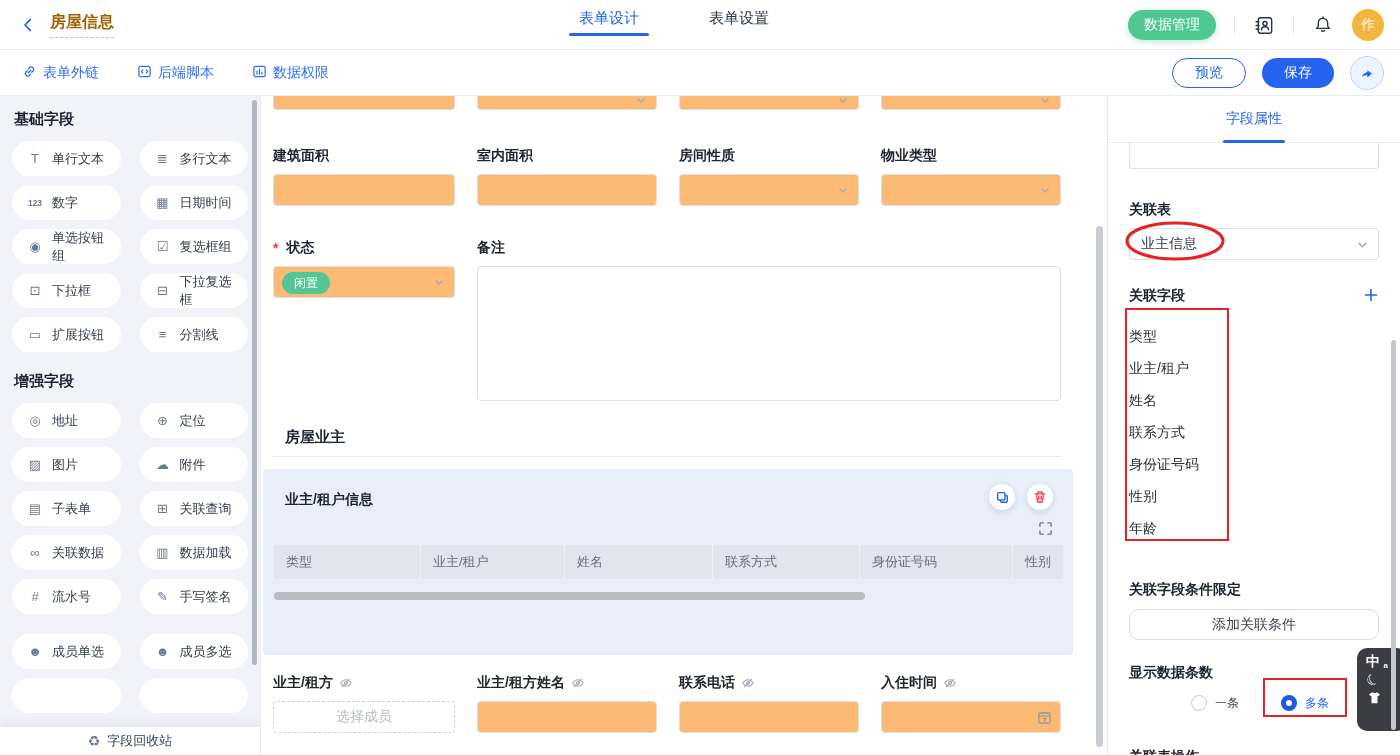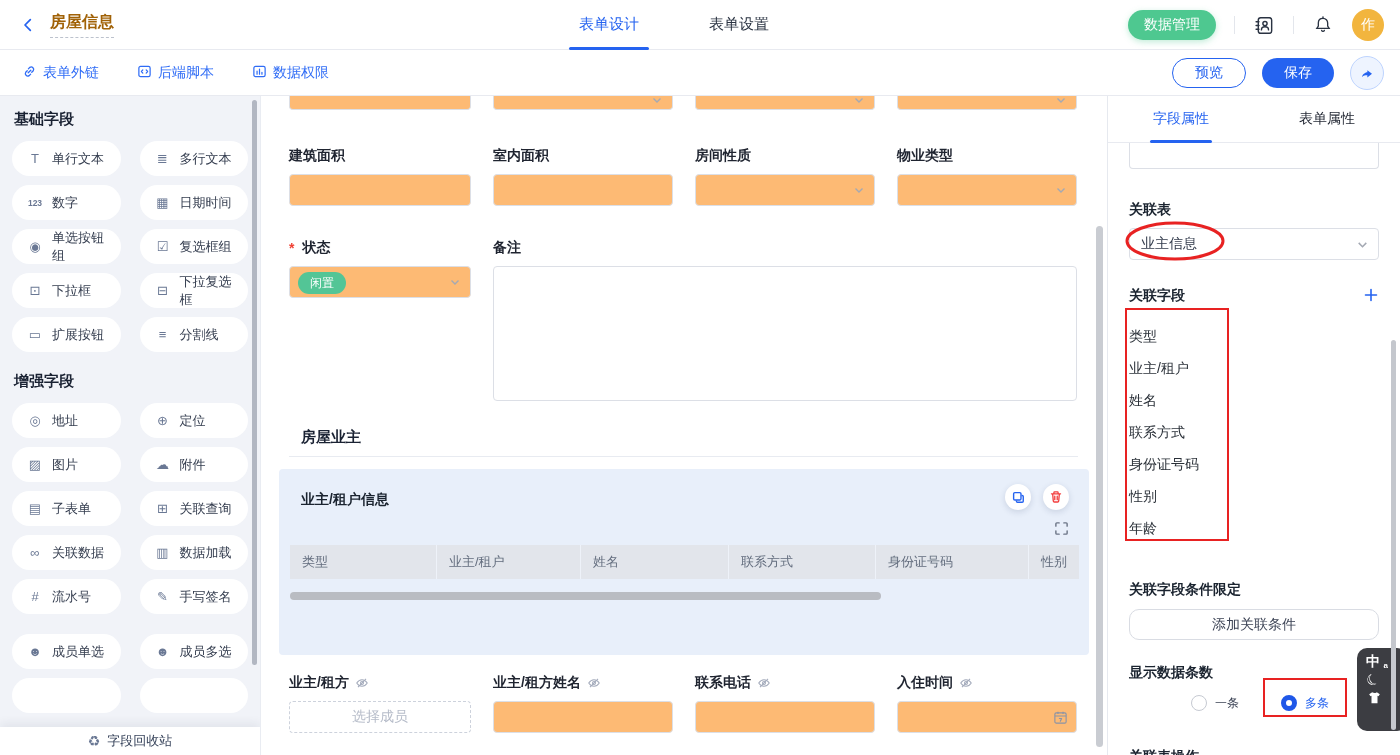--- a/index.html
+++ b/index.html
@@ -6,21 +6,21 @@
   html,body { width:1400px; height:755px; overflow:hidden; }
   body { font-family:"Liberation Sans","DejaVu Sans",sans-serif; color:#1f2430; background:#fff; position:relative; }
   .app { position:absolute; inset:0; width:1400px; height:755px; overflow:hidden; }
 
   
   .topbar { position:absolute; left:0; top:0; width:1400px; height:50px; background:#fff; border-bottom:1px solid #e8eaf0; display:flex; align-items:center; }
   .tb-left { display:flex; align-items:center; gap:12px; padding-left:20px; }
   .back { width:18px; height:18px; display:flex; align-items:center; cursor:pointer; }
   .pg-title { font-size:16px; font-weight:600; color:#a16207; border-bottom:1px dashed #bcc2cd; padding-bottom:4px; }
   .tb-tabs { position:absolute; left:575px; top:0; height:50px; display:flex; gap:62px; }
-  .tb-tab { position:relative; height:50px; display:flex; align-items:flex-end; font-size:15px; color:#2a3342; cursor:pointer; padding:16px 4px; }
+  .tb-tab { position:relative; height:36px; display:flex; align-items:center; font-size:15px; color:#2a3342; cursor:pointer; padding:16px 4px; }
   .tb-tab.active { color:#2563f0; }
   .tb-tab.active::after { content:""; position:absolute; left:-6px; right:-6px; bottom:0; height:3px; background:#2563f0; border-radius:2px; }
   .tb-right { position:absolute; right:16px; top:0; height:50px; display:flex; align-items:center; gap:18px; }
   .pill-green { height:30px; padding:0 16px; border:none; border-radius:15px; background:#4ec890; color:#fff; font-size:14px; cursor:pointer; box-shadow:0 2px 6px rgba(78,200,144,.35); }
   .vdiv { width:1px; height:18px; background:#e3e6ec; }
   .hicon { width:22px; height:22px; display:flex; align-items:center; justify-content:center; cursor:pointer; color:#2a3342; }
   .avatar { width:32px; height:32px; border-radius:50%; background:#f2b53e; color:#fff; font-size:14px; display:flex; align-items:center; justify-content:center; cursor:pointer; }
 
   
   .subbar { position:absolute; left:0; top:50px; width:1400px; height:46px; background:#fff; border-bottom:1px solid #e8eaf0; display:flex; align-items:center; }
@@ -38,21 +38,21 @@
   .sb-group h3 { font-size:15px; font-weight:700; color:#1a2233; margin:0 0 11px 2px; height:20px; }
   .sb-grid { display:grid; grid-template-columns:1fr 1fr; gap:9px 19px; }
   .pill { height:35px; background:#fff; border-radius:18px; display:flex; align-items:center; gap:8px; padding:0 10px 0 14px; font-size:13px; color:#333c4e; cursor:pointer; }
   .pic { width:18px; text-align:center; color:#6a7894; font-size:13px; flex:none; }
   .pic.small { font-size:8.5px; font-weight:700; letter-spacing:0; }
   .sb-foot { position:absolute; left:0; bottom:0; width:260px; height:28px; background:#fff; box-shadow:0 -4px 10px rgba(30,40,70,.07); display:flex; align-items:center; justify-content:center; gap:7px; font-size:13px; color:#39455c; cursor:pointer; z-index:5; }
   .sb-foot .pic { width:auto; font-size:14px; }
   .sb-scroll { position:absolute; left:252px; top:4px; width:5px; height:565px; border-radius:3px; background:#b2b7c2; z-index:6; }
 
   .canvas { position:absolute; left:260px; top:96px; width:847px; height:659px; background:#fff; border-left:1px solid #e9ecf2; overflow:hidden; }
-  .cv { padding-left:28px; width:817px; }
+  .cv { padding-left:12px; width:817px; }
   .grid4 { display:grid; grid-template-columns:182px 180px 180px 180px; column-gap:22px; }
   .lbl { font-size:14px; font-weight:600; color:#1f2430; height:20px; margin-bottom:8px; display:flex; align-items:center; gap:6px; }
   .req { color:#f04134; margin-right:2px; }
   .inp { position:relative; height:32px; border:1px solid #dcdfe6; border-radius:4px; background:#fdba74; }
   .inp.cut { height:14px; border-top:none; border-radius:0 0 4px 4px; overflow:hidden; }
   .chev { position:absolute; right:9px; top:50%; margin-top:-6px; }
   .inp.cut .chev { top:-2px; margin-top:0; }
   .tag { position:absolute; left:8px; top:5px; height:22px; padding:0 12px; border-radius:11px; background:#53c596; color:#fff; font-size:12px; display:flex; align-items:center; }
   .tarea { height:135px; border:1px solid #dcdfe6; border-radius:4px; background:#fff; grid-column:2 / 5; }
   .section-title { font-size:15px; font-weight:700; color:#1a2233; margin:27px 0 0 12px; height:22px; }
@@ -483,23 +483,20 @@
       </div>
     </div>
     <div class="cv-scroll"></div>
   </main>
 
   <aside class="panel">
     <div class="p-tabs">
       <div class="p-tab active">
           <span>字段属性</span>
         </div>
-      <div class="p-tab">
-          <span>表单属性</span>
-        </div>
     </div>
     <div class="p-body">
       <div class="p-cutinput"></div>
       <div class="p-label">关联表</div>
       <div class="p-select">
         <span>业主信息</span>
         <svg class="chev" width="13" height="13" viewBox="0 0 12 12">
             <path d="M2.5 4.5l3.5 3.5 3.5-3.5" fill="none" stroke="#a4a9b3" stroke-width="1.4"></path>
           </svg>
       </div>

